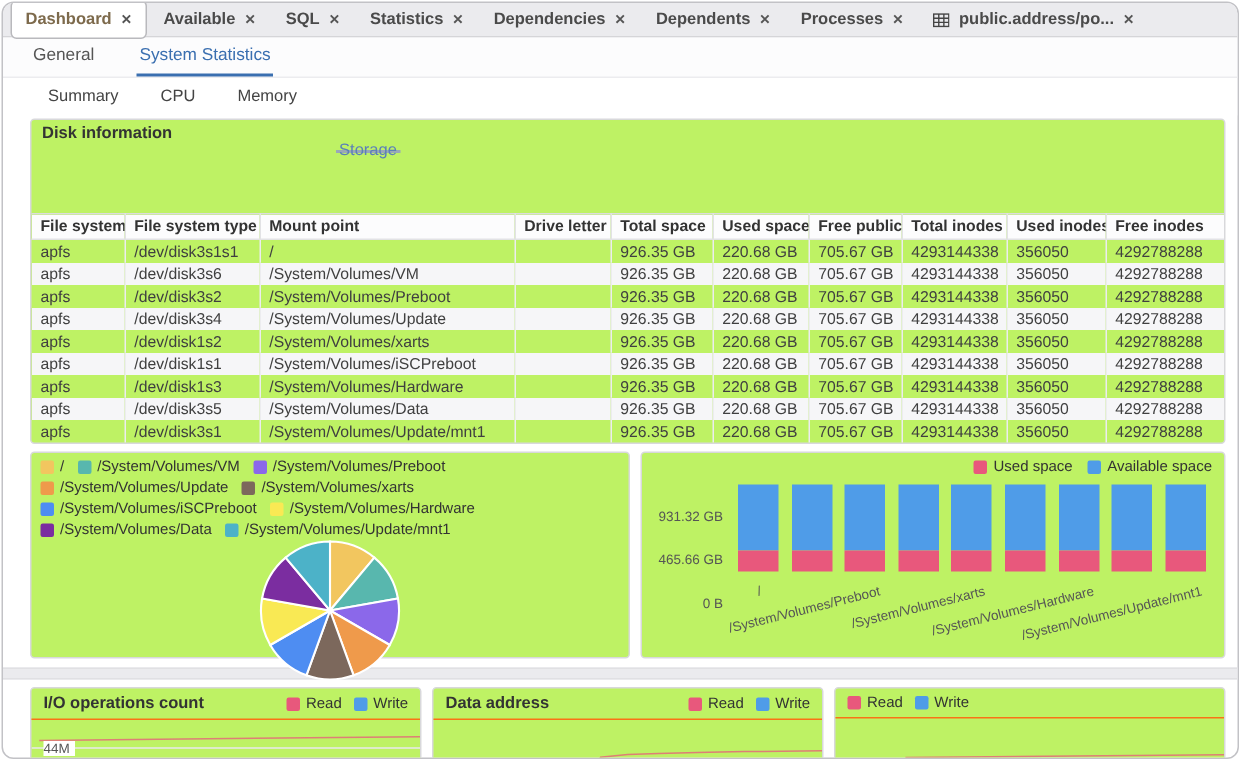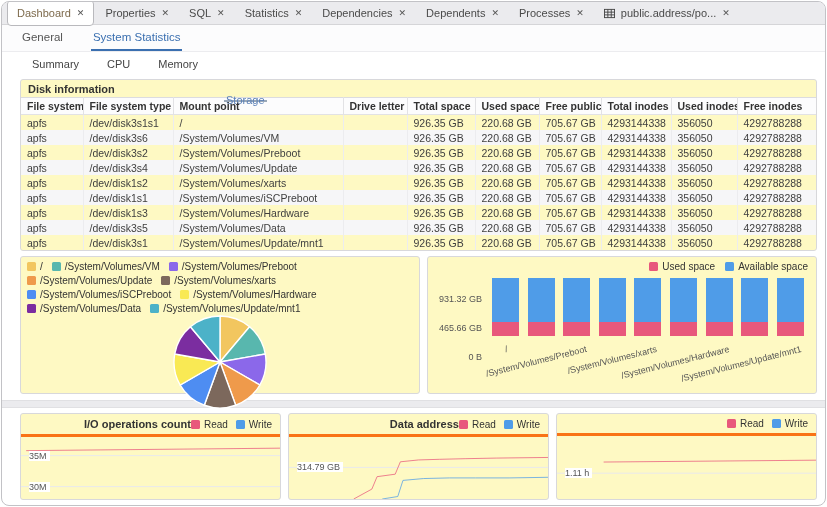--- a/index.html
+++ b/index.html
@@ -10,21 +10,21 @@
     background:#fff;font-family:"Liberation Sans",sans-serif;color:#3c3c3c;
     position:relative;
   }
   
   .tabbar{
     height:23px;background:#ebebee;border-bottom:1px solid #d5d5d8;
     display:flex;align-items:center;padding-left:5px;gap:2px;
   }
   .tab{
     display:flex;align-items:center;gap:6px;padding:12px 9px;
-    font-size:11px;color:#4a4a4a;white-space:nowrap;cursor:default;height:19px;
+    font-size:11px;color:#4a4a4a;white-space:nowrap;cursor:default;height:19px;font-weight:bold;
   }
   .tab.active{
     background:#fff;border:1px solid #b9b9bd;border-radius:4px;color:#7d6a4c;
   }
   .tab-close{font-size:9px;color:#555;line-height:1;}
   .tab-icon{flex:0 0 auto;}
   
   .nav1{
     height:27px;display:flex;align-items:stretch;padding-left:18px;gap:26px;
     background:#fcfcfd;border-bottom:1px solid #ececef;
@@ -38,27 +38,27 @@
   .nav2{
     height:25px;display:flex;align-items:stretch;padding-left:28px;gap:24px;
     background:#fff;
   }
   .nav2 .nav-item{
     display:flex;align-items:center;font-size:11px;color:#444;
     border-bottom:2px solid transparent;padding:0 2px;
   }
   .nav2 .nav-item.active{color:#5b80b8;border-bottom-color:#9aa8b8;margin-top:48px;}
   
-  .panel{background:#fef9c3;border:1px solid #d8d8db;border-radius:3px;}
+  .panel{background:#bef264;border:1px solid #d8d8db;border-radius:3px;}
   .disk-panel{margin:2px 8px 5px 18px;}
   .panel-title{
     font-size:11px;font-weight:bold;color:#333;padding:3px 7px 2px 7px;
   }
   
-  table{width:100%;border-collapse:collapse;table-layout:fixed;font-size:10.5px;}
+  table{width:100%;border-collapse:collapse;table-layout:fixed;font-size:10.5px;margin-top:45px;}
   th{
     text-align:left;font-weight:bold;color:#333;padding:2px 6px;
     background:#fcfcfd;border:1px solid #e2e2e5;border-top:1px solid #dcdcdf;
     overflow:hidden;white-space:nowrap;height:16px;
   }
   td{
     padding:1.5px 6px;color:#404040;border-right:1px solid #ececef;
     overflow:hidden;white-space:nowrap;height:15px;
   }
   tbody tr:nth-child(even){background:#f6f6f8;}
@@ -87,22 +87,22 @@
     transform:translateX(-92%) rotate(-14deg);transform-origin:right top;
   }
   
   .divider{height:8px;background:#ebebee;margin-top:6px;border-top:1px solid #e0e0e3;border-bottom:1px solid #e0e0e3;}
   
   .disk0-section{padding:5px 8px 0 18px;}
   .disk0-title{font-size:11px;font-weight:bold;color:#333;margin:2px 0 5px 10px;}
   .disk0-panels{display:flex;gap:7px;}
   .line-panel{flex:1;display:flex;flex-direction:column;}
   .line-panel-header{
-    display:flex;justify-content:flex-end;align-items:center;
-    padding:4px 8px;border-bottom:3px solid #f97316;
+    display:flex;justify-content:space-between;align-items:center;
+    padding:4px 8px;border-bottom:1px solid #f97316;gap:35px;
   }
   .line-panel-title{font-size:11px;font-weight:bold;color:#333;}
   .rw-legend{display:flex;gap:8px;font-size:10px;color:#333;}
   .line-body{position:relative;height:62px;}
   .line-body svg{position:absolute;inset:0;width:100%;height:100%;}
   .line-body .ytick{
     position:absolute;left:8px;font-size:9px;color:#555;background:#fff;
     padding:0 3px 0 0;transform:translateY(-50%);z-index:2;
   }
 </style>
@@ -110,21 +110,21 @@
 <body>
 
 <div class="window">
 
   <div class="tabbar" id="tabbar">
       <div class="tab active">
         <span>Dashboard</span>
         <span class="tab-close">✕</span>
       </div>
       <div class="tab">
-        <span>Properties</span>
+        <span>Available</span>
         <span class="tab-close">✕</span>
       </div>
       <div class="tab">
         <span>SQL</span>
         <span class="tab-close">✕</span>
       </div>
       <div class="tab">
         <span>Statistics</span>
         <span class="tab-close">✕</span>
       </div>
@@ -441,21 +441,21 @@
                 <span class="legend-swatch" style="background: rgb(232, 88, 124);"></span>
                 <span>Read</span>
               </div>
               <div class="legend-item">
                 <span class="legend-swatch" style="background: rgb(79, 156, 232);"></span>
                 <span>Write</span>
               </div>
             </div>
           </div>
           <div class="line-body">
-            <span class="ytick" style="top: 30%;">35M</span>
+            <span class="ytick" style="top: 30%;">44M</span>
             <span class="ytick" style="top: 80%;">30M</span>
             <svg viewBox="0 0 100 100" preserveAspectRatio="none">
               <line x1="0" x2="100" y1="30" y2="30" stroke="#e9e9ec" vector-effect="non-scaling-stroke"></line>
               <line x1="0" x2="100" y1="80" y2="80" stroke="#e9e9ec" vector-effect="non-scaling-stroke"></line>
               <polyline points="2,22 100,18" fill="none" stroke="#e8587c" stroke-opacity="0.75" stroke-width="1" vector-effect="non-scaling-stroke"></polyline>
             </svg>
           </div>
         </div>
         <div class="panel line-panel">
           <div class="line-panel-header">

